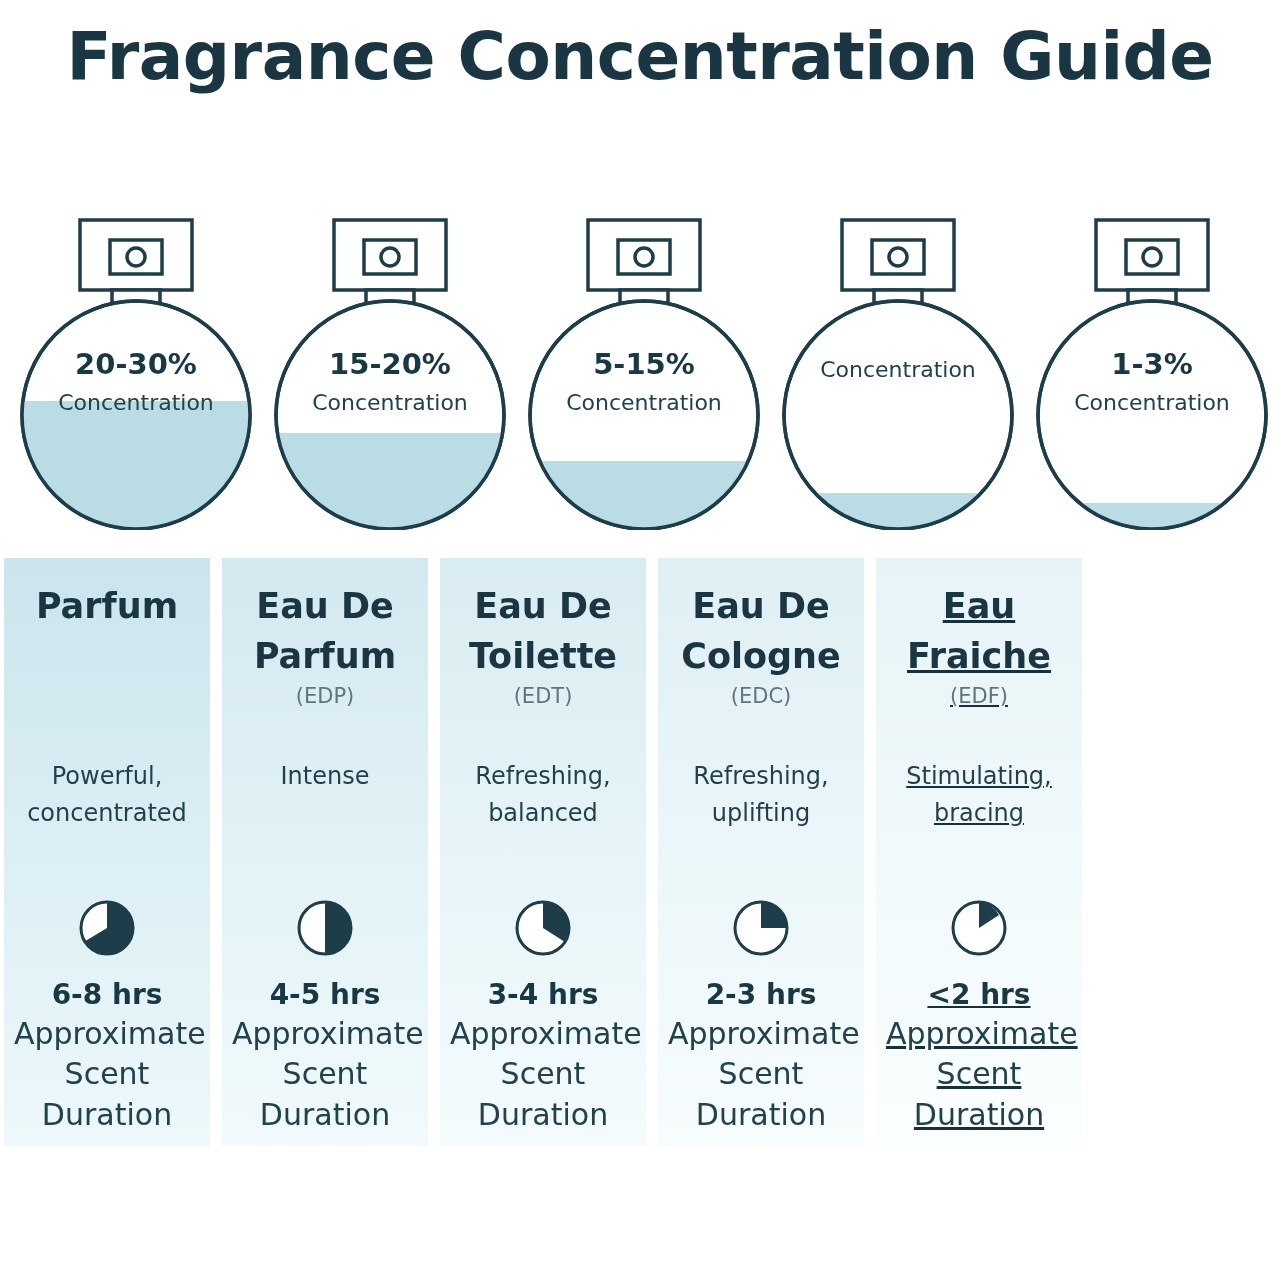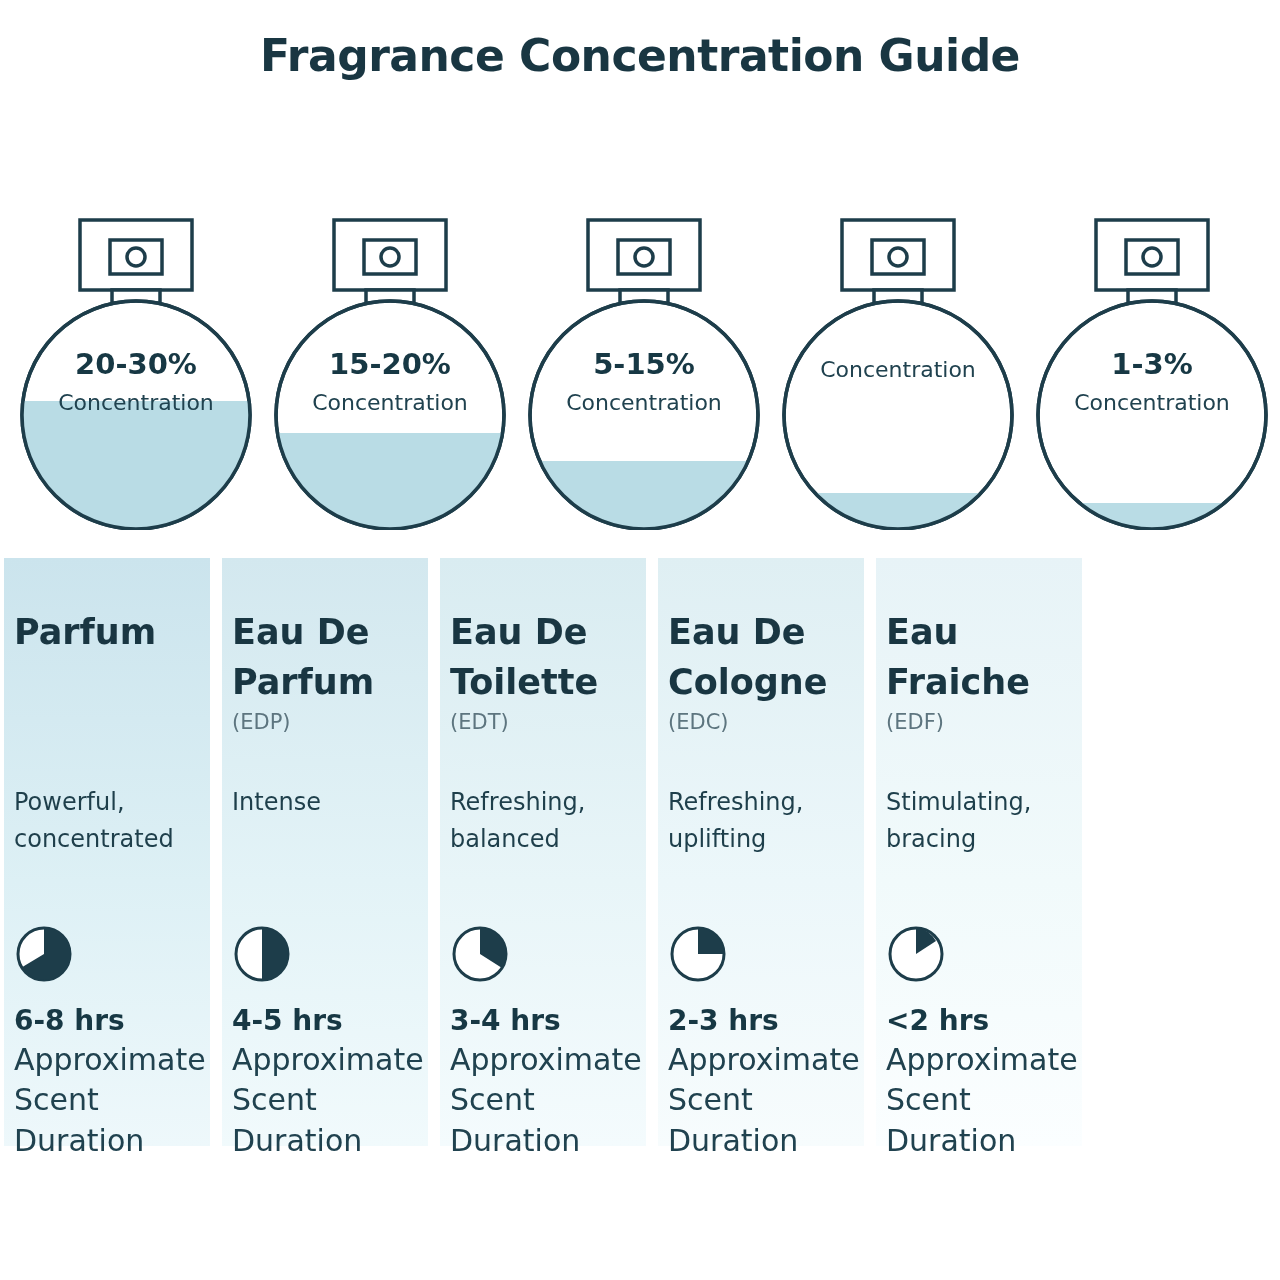--- a/index.html
+++ b/index.html
@@ -11,25 +11,25 @@
     width: 1280px;
     height: 1280px;
     font-family: "DejaVu Sans", "Liberation Sans", sans-serif;
     color: #16313d;
     overflow: hidden;
     position: relative;
   }
 
   .page-title {
     text-align: center;
-    font-size: 44px;
+    font-size: 66px;
     font-weight: bold;
     letter-spacing: -0.5px;
     color: #193642;
-    margin-top: 30px;
+    margin-top: 18px;
     font-family: "DejaVu Sans", "Liberation Sans", sans-serif;
   }
 
   
   .bottles-row {
     position: absolute;
     top: 200px;
     left: 4px;
     width: 1280px;
     height: 340px;
@@ -76,25 +76,25 @@
     height: 588px;
     display: flex;
     justify-content: flex-start;
     padding-left: 4px;
     box-sizing: border-box;
   }
   .column {
     width: 206px;
     margin-right: 12px;
     position: relative;
-    padding: 50px 10px 0 10px;
+    padding: 24px 10px 0 10px;
     box-sizing: border-box;
-    text-align: left;
-  }
-  .column:last-child { margin-right: 12px; }
+    text-align: center;
+  }
+  .column:last-child { margin-right: 12px; text-decoration: underline; }
 
   .col-name {
     font-size: 35px;
     font-weight: bold;
     color: #193642;
     line-height: 1.42;
     min-height: 100px;
   }
   .col-abbr {
     font-size: 21px;

